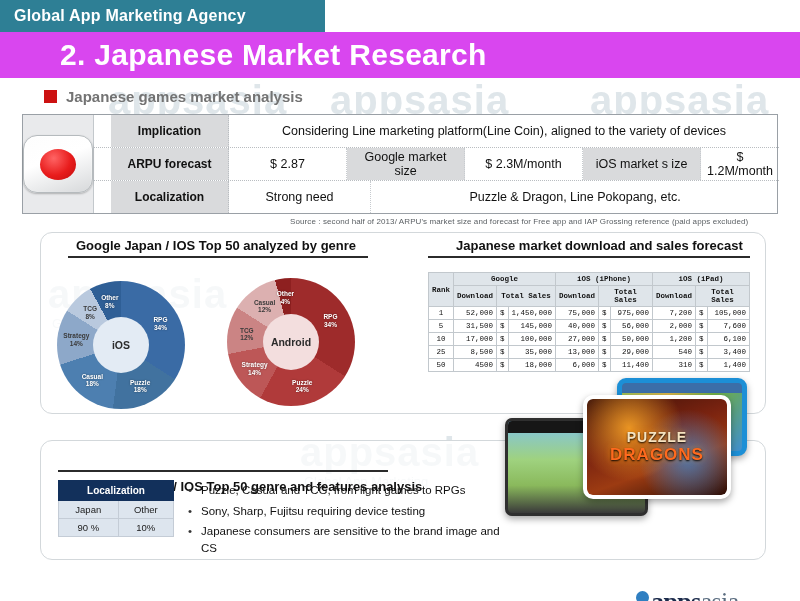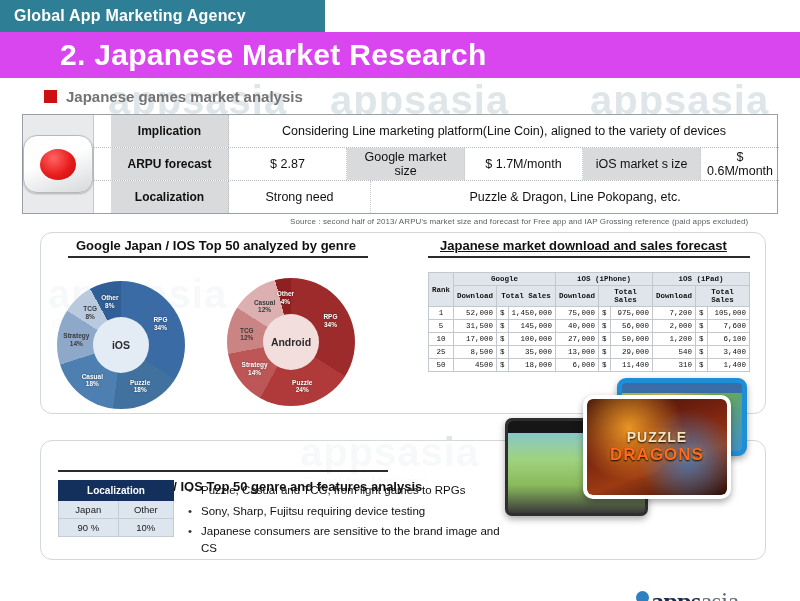--- a/index.html
+++ b/index.html
@@ -263,42 +263,42 @@
 
       <div class="trow">
         <div class="lbl">Implication</div>
         <div class="cell c-full">Considering Line marketing platform(Line Coin), aligned to the variety of devices</div>
       </div>
 
       <div class="trow">
         <div class="lbl">ARPU forecast</div>
         <div class="cell c-arpu">$ 2.87</div>
         <div class="cell c-gms grey">Google market size</div>
-        <div class="cell c-gmv">$ 1.7M/month</div>
+        <div class="cell c-gmv">$ 2.3M/month</div>
         <div class="cell c-ims grey">iOS market s ize</div>
-        <div class="cell c-imv">$ 0.6M/month</div>
+        <div class="cell c-imv">$ 1.2M/month</div>
       </div>
 
       <div class="trow">
         <div class="lbl">Localization</div>
         <div class="cell c-need">Strong need</div>
         <div class="cell c-games">Puzzle &amp; Dragon, Line Pokopang, etc.</div>
       </div>
 
     </div>
   </div>
 
   <div class="source">Source : second half of 2013/ ARPU's market size and forecast for Free app and IAP Grossing reference (paid apps excluded)</div>
 
   <div class="panel panel-top"></div>
 
   <div class="ptitle" style="left:76px;top:238px;">Google Japan / IOS Top 50 analyzed by genre</div>
   <div class="prule" style="left:68px;top:256px;width:300px;"></div>
 
-  <div class="ptitle" style="left:440px;top:238px;text-decoration:underline;">Japanese market download and sales forecast</div>
+  <div class="ptitle" style="left:456px;top:238px;">Japanese market download and sales forecast</div>
   <div class="prule" style="left:428px;top:256px;width:322px;"></div>
 
   <div class="donut-wrap" style="left:57px;top:281px;">
     <div class="donut" id="ios-donut" style="background: conic-gradient(rgb(58, 107, 165) 0deg, rgb(58, 107, 165) 122.4deg, rgb(65, 114, 159) 122.4deg, rgb(65, 114, 159) 187.2deg, rgb(77, 127, 176) 187.2deg, rgb(77, 127, 176) 252deg, rgb(141, 168, 201) 252deg, rgb(141, 168, 201) 302.4deg, rgb(185, 201, 222) 302.4deg, rgb(185, 201, 222) 331.2deg, rgb(47, 95, 150) 331.2deg, rgb(47, 95, 150) 360deg);">
       <div class="hole ios-hole">iOS</div>
     <div class="dlabel" style="left: 103.434px; top: 42.3211px;">RPG<br>34%</div>
         <div class="dlabel" style="left: 83.1601px; top: 104.717px;">Puzzle<br>18%</div>
         <div class="dlabel" style="left: 35.3159px; top: 98.6731px;">Casual<br>18%</div>
         <div class="dlabel dark" style="left: 19.3548px; top: 58.36px;">Strategy<br>14%</div>
         <div class="dlabel dark" style="left: 33.1954px; top: 31.1964px;">TCG<br>8%</div>

